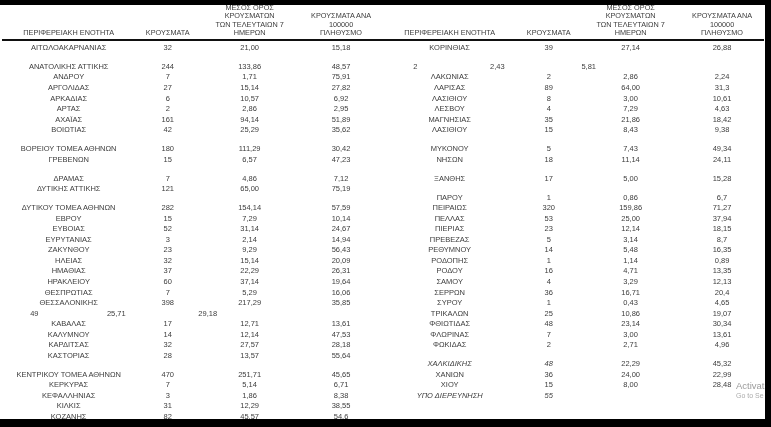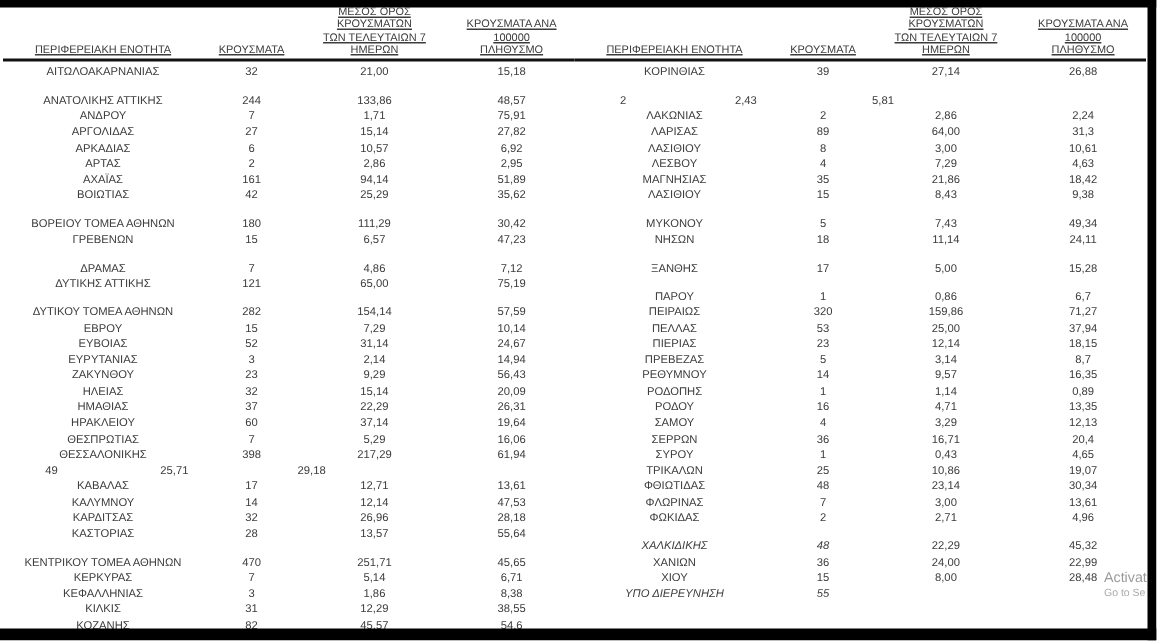--- a/index.html
+++ b/index.html
@@ -9,21 +9,21 @@
   .bar{position:absolute; background:#000000;}
   #bar-top{top:0; left:0; width:771px; height:5px;}
   #bar-bottom{bottom:0; left:0; width:771px; height:8px;}
   #bar-right{top:0; right:0; width:6px; height:427px;}
 
   #content{position:absolute; left:2px; top:5px; width:763px;}
   #tables{display:flex;}
   .table{width:381px;}
 
   .thead{display:flex; align-items:flex-end; height:33px; border-bottom:2px solid #111111; padding-bottom:1px;}
-  .hcell{text-align:center; font-size:7.3px; line-height:8.6px; color:#3c3c3c; white-space:pre-line; font-weight:400;text-decoration:underline;}
+  .hcell{text-align:center; font-size:7.3px; line-height:8.6px; color:#3c3c3c; white-space:pre-line; font-weight:400;}
   .c0{width:35%;}
   .c1{width:17%;}
   .c2{width:26%;}
   .c3{width:22%;}
 
   .tbody{padding-top:2px;}
   .row{display:flex; height:10.55px;}
   .cell{text-align:center; font-size:7.5px; line-height:10.55px; color:#3c3c3c; white-space:nowrap;}
   .sep{height:8.4px;}
   .row.italic .c0, .row.italic .c1{font-style:italic;}
@@ -179,21 +179,21 @@
             <div class="row">
               <div class="cell c0">ΘΕΣΠΡΩΤΙΑΣ</div>
               <div class="cell c1">7</div>
               <div class="cell c2">5,29</div>
               <div class="cell c3">16,06</div>
             </div>
             <div class="row">
               <div class="cell c0">ΘΕΣΣΑΛΟΝΙΚΗΣ</div>
               <div class="cell c1">398</div>
               <div class="cell c2">217,29</div>
-              <div class="cell c3">61,94</div>
+              <div class="cell c3">35,85</div>
             </div>
             <div class="row">
               <div class="cell c1">49</div>
               <div class="cell c2">25,71</div>
               <div class="cell c3">29,18</div>
             </div>
             <div class="row">
               <div class="cell c0">ΚΑΒΑΛΑΣ</div>
               <div class="cell c1">17</div>
               <div class="cell c2">12,71</div>
@@ -201,21 +201,21 @@
             </div>
             <div class="row">
               <div class="cell c0">ΚΑΛΥΜΝΟΥ</div>
               <div class="cell c1">14</div>
               <div class="cell c2">12,14</div>
               <div class="cell c3">47,53</div>
             </div>
             <div class="row">
               <div class="cell c0">ΚΑΡΔΙΤΣΑΣ</div>
               <div class="cell c1">32</div>
-              <div class="cell c2">26,96</div>
+              <div class="cell c2">27,57</div>
               <div class="cell c3">28,18</div>
             </div>
             <div class="row">
               <div class="cell c0">ΚΑΣΤΟΡΙΑΣ</div>
               <div class="cell c1">28</div>
               <div class="cell c2">13,57</div>
               <div class="cell c3">55,64</div>
             </div>
             <div class="sep"></div>
             <div class="row">
@@ -357,21 +357,21 @@
             </div>
             <div class="row">
               <div class="cell c0">ΠΡΕΒΕΖΑΣ</div>
               <div class="cell c1">5</div>
               <div class="cell c2">3,14</div>
               <div class="cell c3">8,7</div>
             </div>
             <div class="row">
               <div class="cell c0">ΡΕΘΥΜΝΟΥ</div>
               <div class="cell c1">14</div>
-              <div class="cell c2">9,57</div>
+              <div class="cell c2">5,48</div>
               <div class="cell c3">16,35</div>
             </div>
             <div class="row">
               <div class="cell c0">ΡΟΔΟΠΗΣ</div>
               <div class="cell c1">1</div>
               <div class="cell c2">1,14</div>
               <div class="cell c3">0,89</div>
             </div>
             <div class="row">
               <div class="cell c0">ΡΟΔΟΥ</div>

